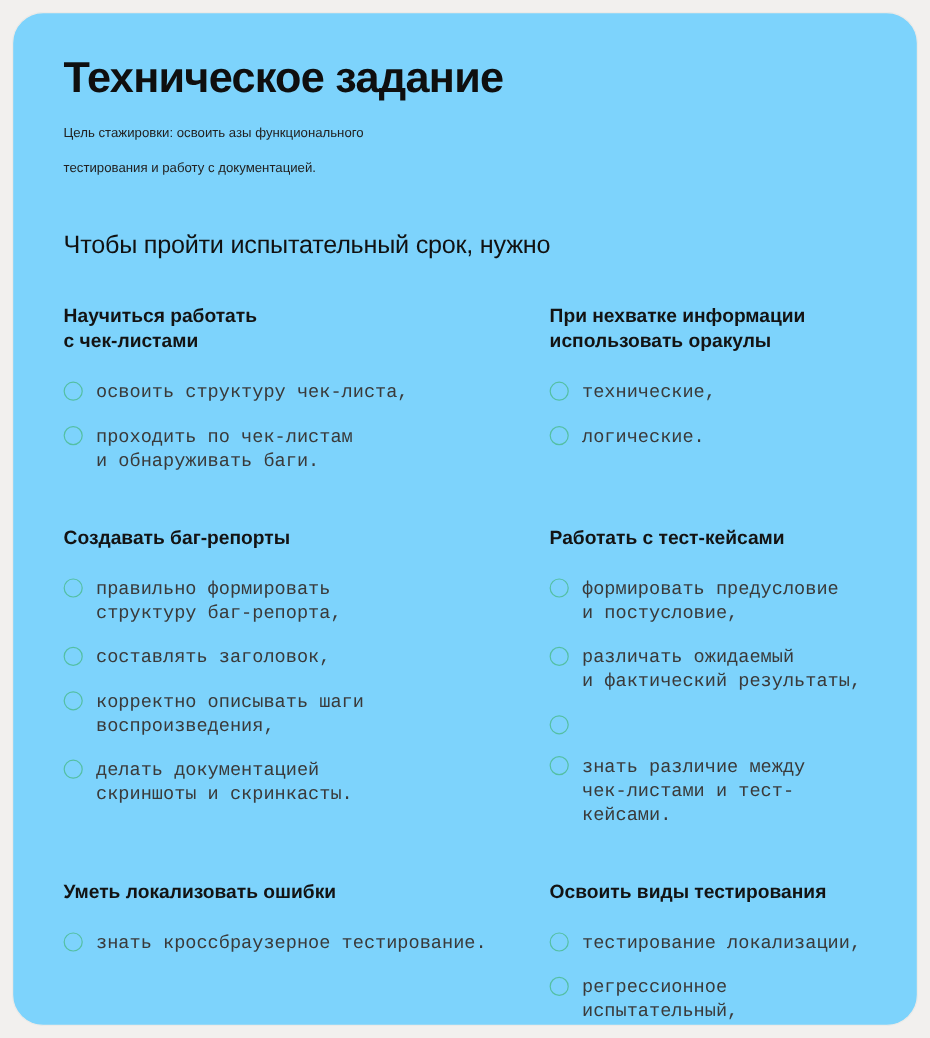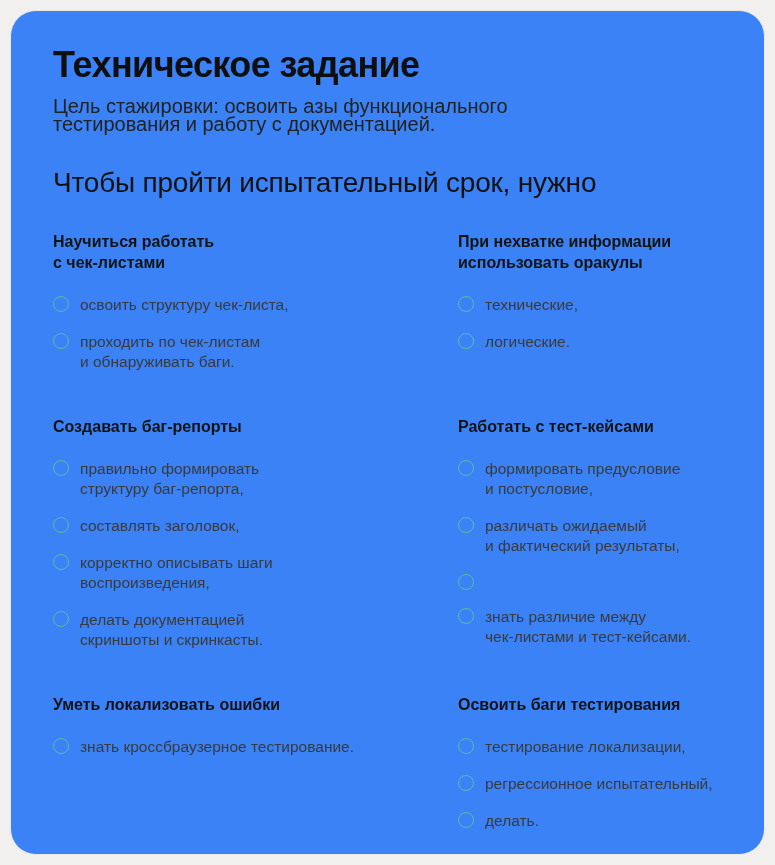--- a/index.html
+++ b/index.html
@@ -7,44 +7,44 @@
     padding: 0;
     width: 775px;
     height: 865px;
     overflow: hidden;
     font-family: "Liberation Sans", sans-serif;
     background: #f2f0ee;
   }
   .card {
     position: absolute;
     left: 10px; top: 10px; right: 10px; bottom: 10px;
-    background: #3b82f6;
+    background: #7dd3fc;
     border: 1px solid #eceae7;
     border-radius: 26px;
     box-sizing: border-box;
     padding: 34px 42px 30px 42px;
   }
   .page-title {
     margin: 0;
     font-size: 36px;
     line-height: 40px;
     font-weight: 700;
     letter-spacing: -0.6px;
     color: #0f0f0f;
   }
   .subtitle {
     margin: 12px 0 0 0;
-    font-size: 20px;
-    line-height: 18px;
+    font-size: 11px;
+    line-height: 29px;
     color: #222222;
     white-space: pre-line;
   }
   .section-heading {
     margin: 38px 0 0 0;
-    font-size: 28px;
+    font-size: 21px;
     line-height: 24px;
     font-weight: 400;
     letter-spacing: -0.2px;
     color: #111111;
   }
   .grid {
     margin-top: 36px;
     display: grid;
     grid-template-columns: 361px 1fr;
     row-gap: 36px;
@@ -80,20 +80,21 @@
     width: 16px;
     height: 16px;
     margin-top: 1px;
     border: 1.6px solid #54bfa3;
     border-radius: 50%;
     box-sizing: border-box;
     background: transparent;
   }
   .item-text {
     white-space: pre-line;
+    font-family: Liberation Mono, monospace;
   }
 </style>
 </head>
 <body>
 
 <div class="card">
   <h1 class="page-title">Техническое задание</h1>
   <p class="subtitle">Цель стажировки: освоить азы функционального
 тестирования и работу с документацией.</p>
   <h2 class="section-heading">Чтобы пройти испытательный срок, нужно</h2>
@@ -177,21 +178,21 @@
       <section class="group">
         <h3 class="group-title">Уметь локализовать ошибки</h3>
         <ul class="items">
           <li class="item">
             <span class="bullet"></span>
             <span class="item-text">знать кроссбраузерное тестирование.</span>
           </li>
         </ul>
       </section>
       <section class="group">
-        <h3 class="group-title">Освоить баги тестирования</h3>
+        <h3 class="group-title">Освоить виды тестирования</h3>
         <ul class="items">
           <li class="item">
             <span class="bullet"></span>
             <span class="item-text">тестирование локализации,</span>
           </li>
           <li class="item">
             <span class="bullet"></span>
             <span class="item-text">регрессионное испытательный,</span>
           </li>
           <li class="item">

